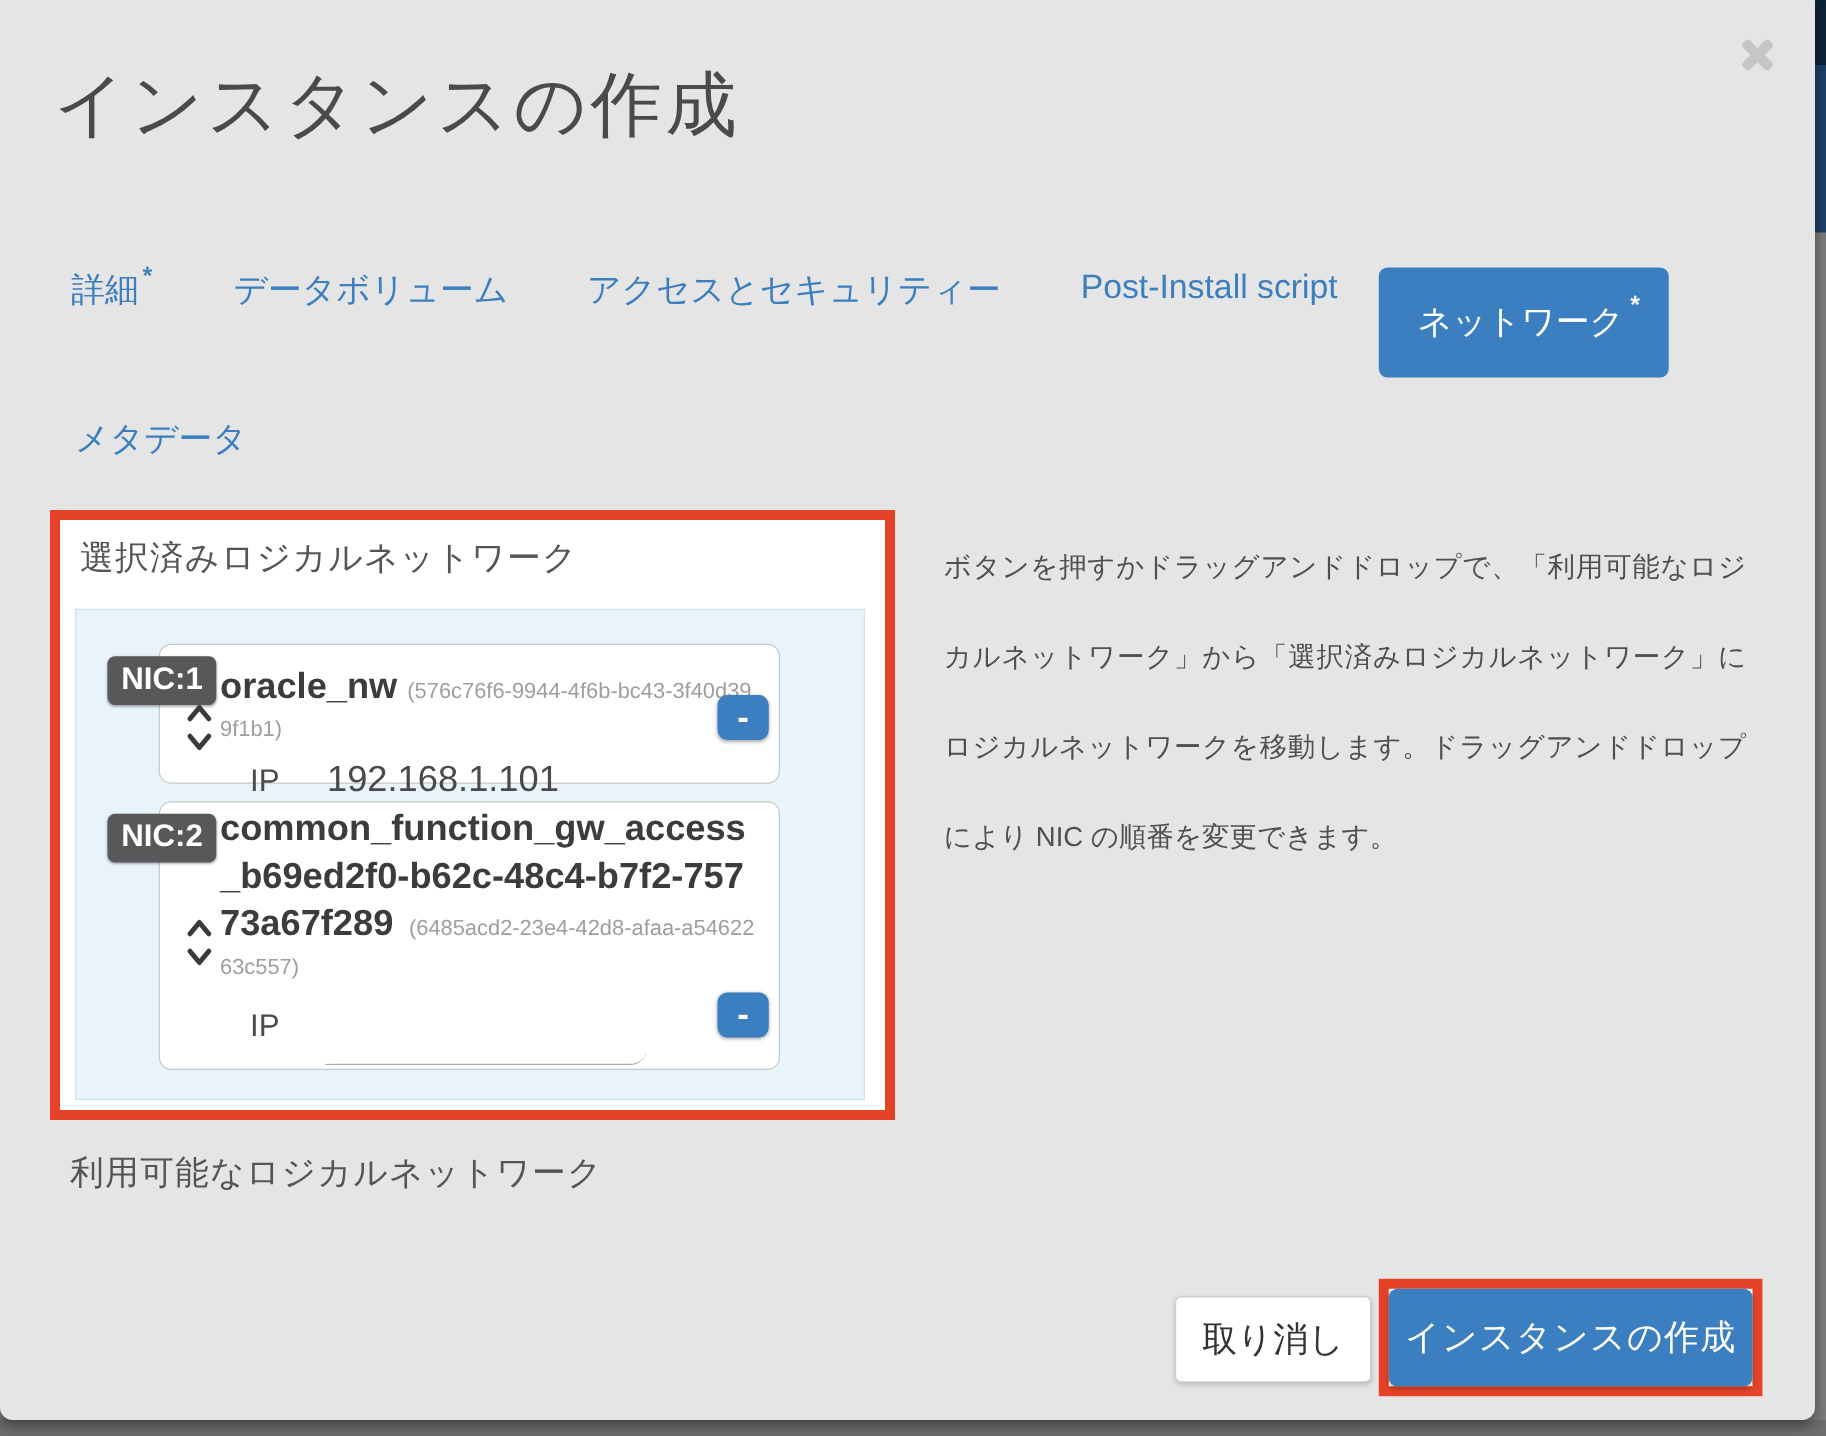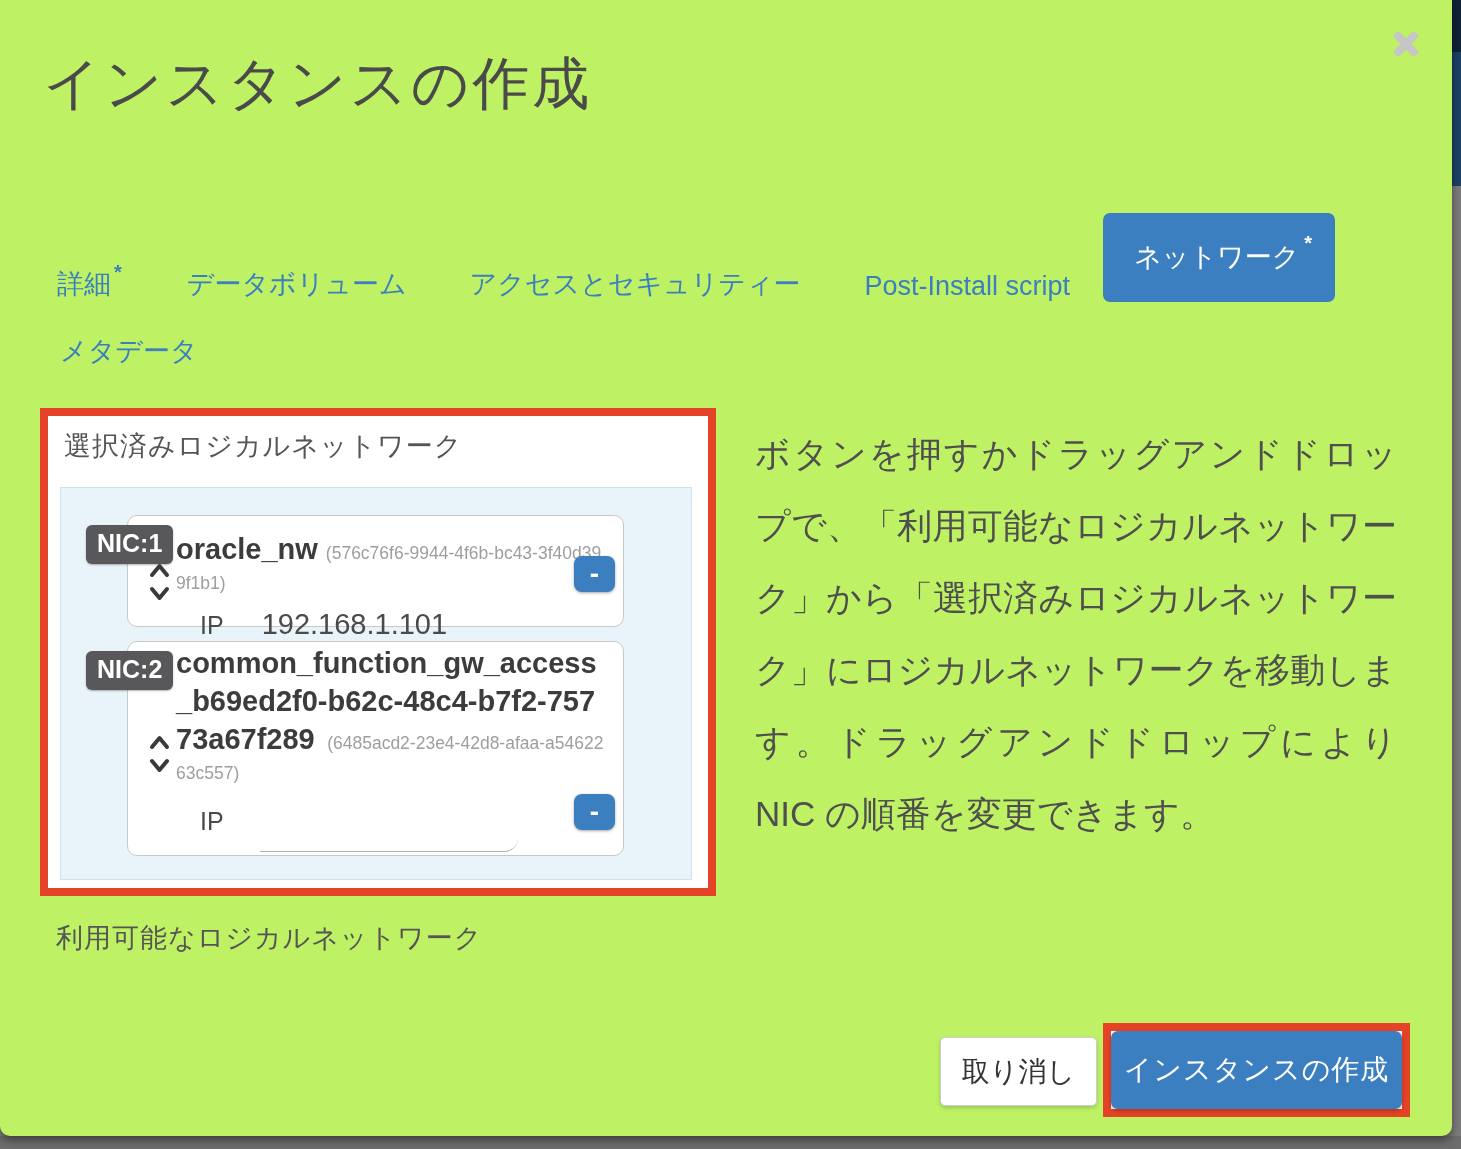--- a/index.html
+++ b/index.html
@@ -12,42 +12,42 @@
   }
   
   .backdrop-right { position: absolute; top: 0; right: 0; width: 9px; height: 100%; background: #7c7c7c; }
   .backdrop-right .seg-navy-dark { height: 52px; background: #0f2337; }
   .backdrop-right .seg-navy { height: 134px; background: #1d4066; }
   .backdrop-bottom { position: absolute; left: 0; bottom: 0; width: 100%; height: 13px; background: #6d6d6d; }
 
   .modal {
     position: absolute; left: 0; top: 0;
     width: 1452px; height: 1136px;
-    background: #bef264;
+    background: #e5e5e5;
     border-radius: 0 0 10px 10px;
     box-shadow: 0 4px 10px rgba(0,0,0,0.45);
   }
 
   
   .close-btn { position: absolute; top: 28px; right: 30px; width: 32px; height: 32px; cursor: pointer; }
   .close-btn::before, .close-btn::after {
     content: ""; position: absolute; left: 1px; top: 12px;
     width: 30px; height: 8px; border-radius: 3px; background: #c6c6c6;
   }
   .close-btn::before { transform: rotate(45deg); }
   .close-btn::after  { transform: rotate(-45deg); }
 
   .modal-title {
     position: absolute; left: 43px; top: 46px;
     font-size: 57px; color: #4a4a4a; letter-spacing: 3px; font-weight: 400;
   }
 
   
   .tabs { position: absolute; left: 57px; top: 214px; width: 1340px; }
-  .tab-row1 { display: flex; align-items: flex-end; height: 88px; }
+  .tab-row1 { display: flex; align-items: flex-start; height: 88px; }
   .tab-link {
     font-size: 27px; color: #3c7fc0; cursor: pointer; white-space: nowrap; position: relative;
   }
   .tab-link sup { font-size: 20px; font-weight: bold; position: relative; top: -4px; left: 3px; }
   .gap1 { margin-left: 68px; }
   .gap2 { margin-left: 63px; }
   .gap3 { margin-left: 64px; }
   .gap4 { margin-left: 33px; }
   .tab-active {
     background: #3c7fc0; color: #ffffff; border-radius: 7px;
@@ -110,21 +110,21 @@
   .nic-card-2 .remove-btn { top: 152px; }
 
   .available-heading {
     position: absolute; left: 56px; top: 920px;
     font-size: 27px; color: #555555; letter-spacing: 1px;
   }
 
   
   .help-text {
     position: absolute; left: 755px; top: 418px; width: 642px;
-    font-size: 35px; color: #4f4f4f; line-height: 72px;
+    font-size: 22px; color: #4f4f4f; line-height: 72px;
     text-align: justify;
   }
 
   
   .cancel-btn {
     position: absolute; left: 940px; top: 1037px;
     width: 157px; height: 69px;
     background: #ffffff; border: 1px solid #cccccc; border-radius: 5px;
     font-size: 28px; color: #333333; cursor: pointer;
     font-family: "Liberation Sans", "DejaVu Sans", sans-serif;

